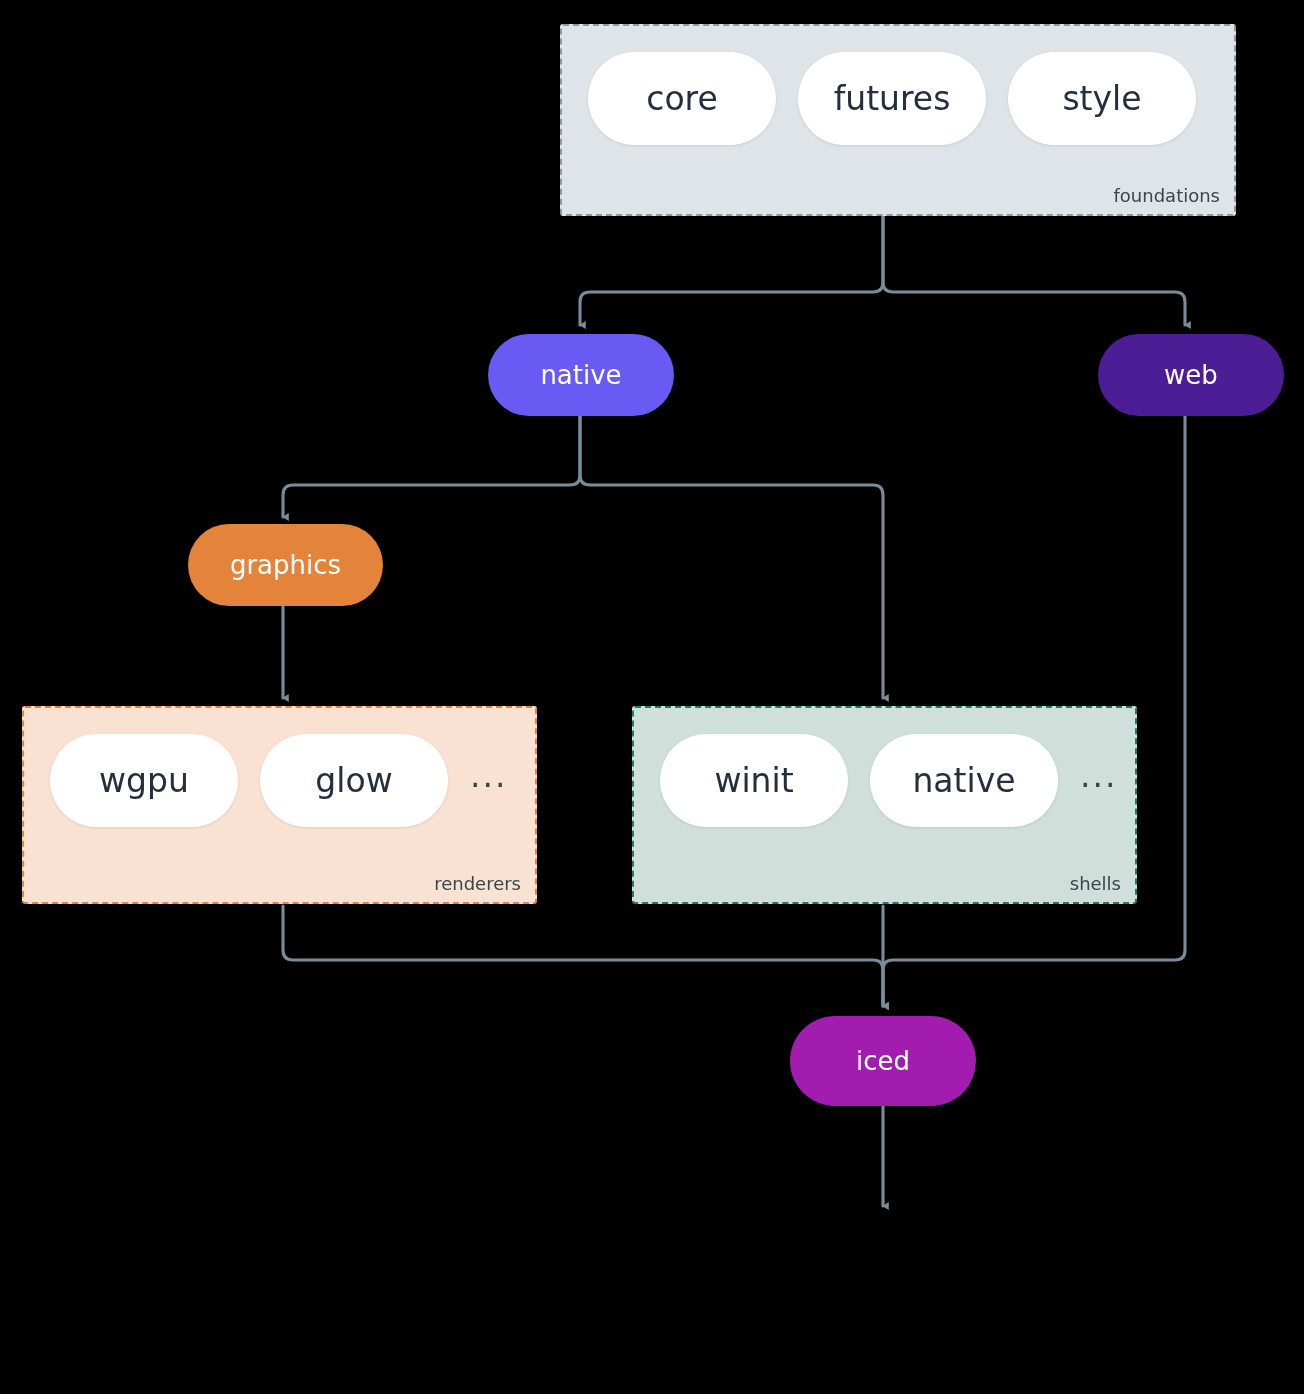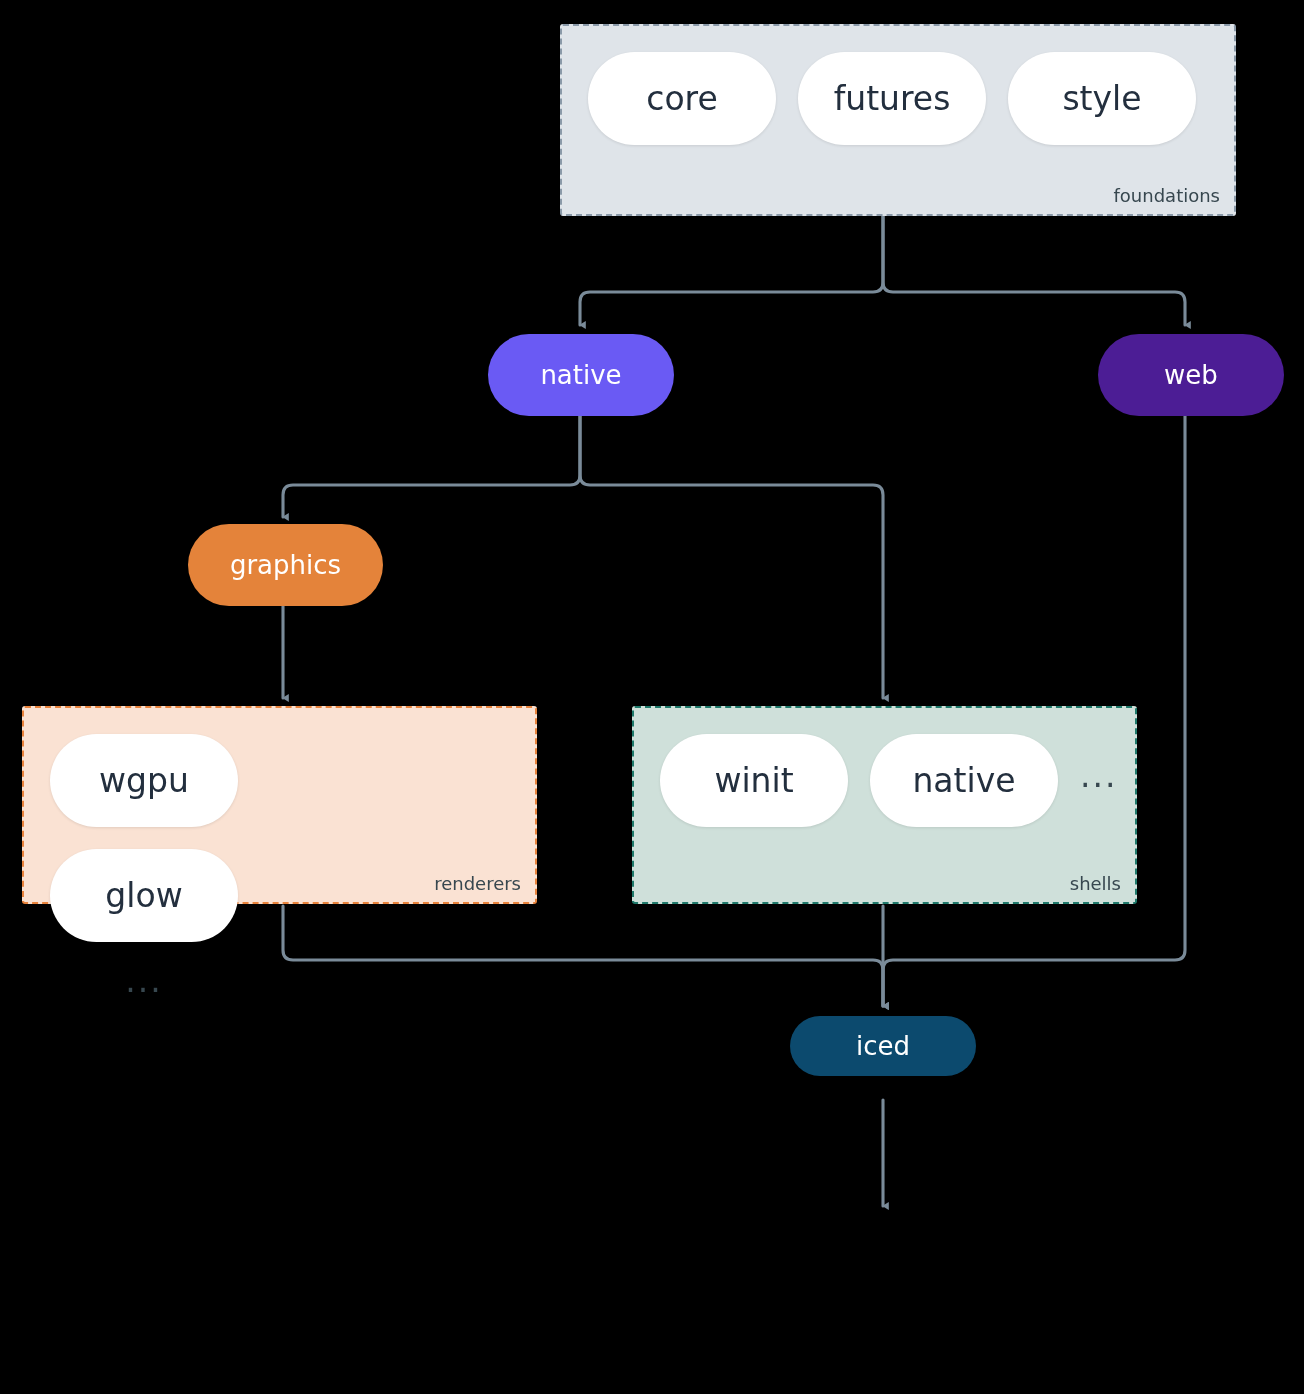--- a/index.html
+++ b/index.html
@@ -141,21 +141,21 @@
   <div class="node" style="left:1098px; top:334px; width:186px; height:82px; background:#4c1d95;text-align:center;">
     <span>web</span>
   </div>
 
   <div class="node" style="left:188px; top:524px; width:195px; height:82px; background:#e4833a;">
     <span>graphics</span>
   </div>
 
   <div class="group" style="left:22px; top:706px; width:515px; height:198px;
               background:#fae2d3; border:2px dashed #e8833c; border-radius:3px;">
-    <div class="leaf-row" style="left:26px; top:26px;flex-direction:column;">
+    <div class="leaf-row" style="left:26px; top:26px;">
       <div class="leaf-pill" style="width:188px; height:93px;">
         <span>wgpu</span>
       </div>
       <div class="leaf-pill" style="width:188px; height:93px;">
         <span>glow</span>
       </div>
       <div class="ellipsis">...</div>
     </div>
     <div class="group-label">renderers</div>
   </div>
@@ -167,18 +167,18 @@
         <span>winit</span>
       </div>
       <div class="leaf-pill" style="width:188px; height:93px;">
         <span>native</span>
       </div>
       <div class="ellipsis">...</div>
     </div>
     <div class="group-label">shells</div>
   </div>
 
-  <div class="node" style="left:790px; top:1016px; width:186px; height:60px; background:#0c4a6e;">
+  <div class="node" style="left:790px; top:1016px; width:186px; height:90px; background:#a21caf;">
     <span>iced</span>
   </div>
 
 
 </div>
 
 </body></html>

